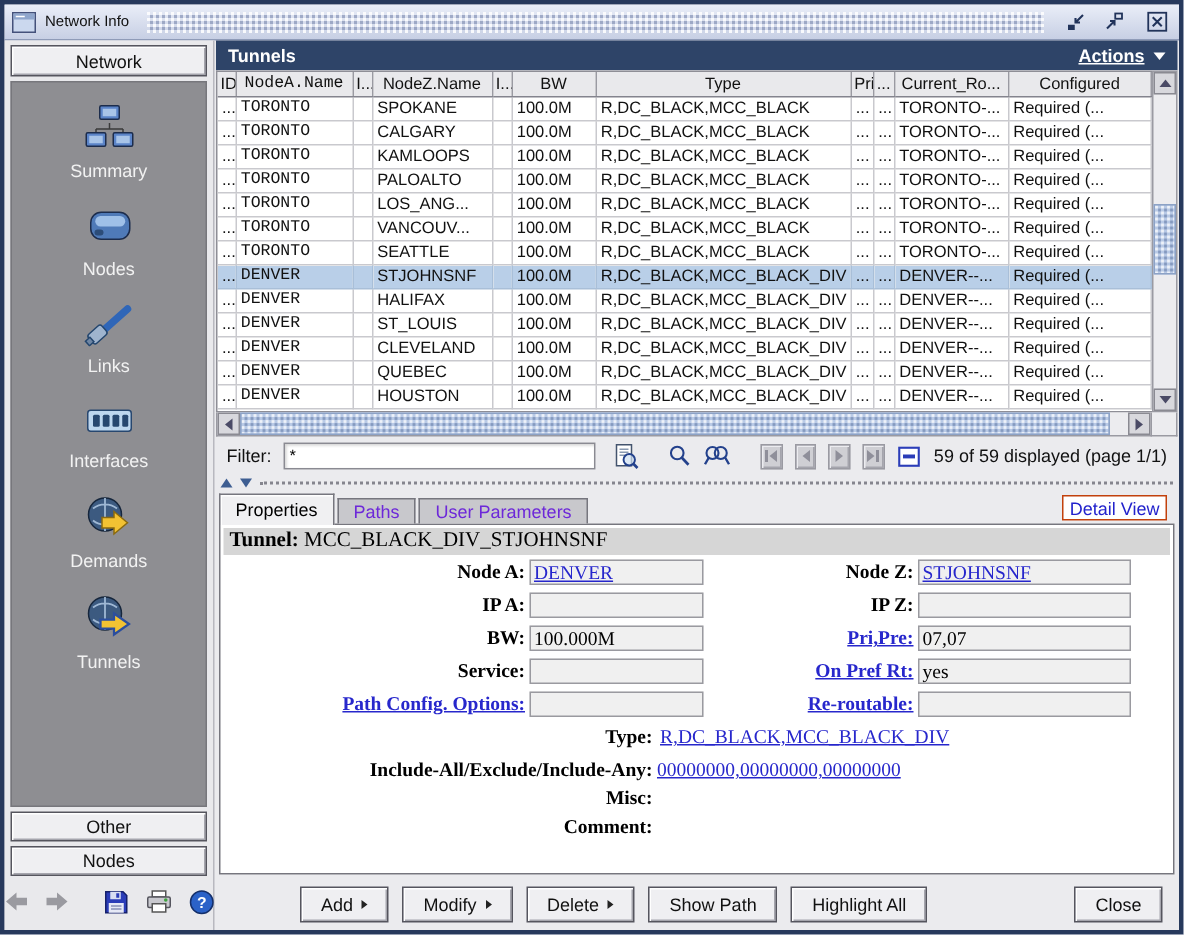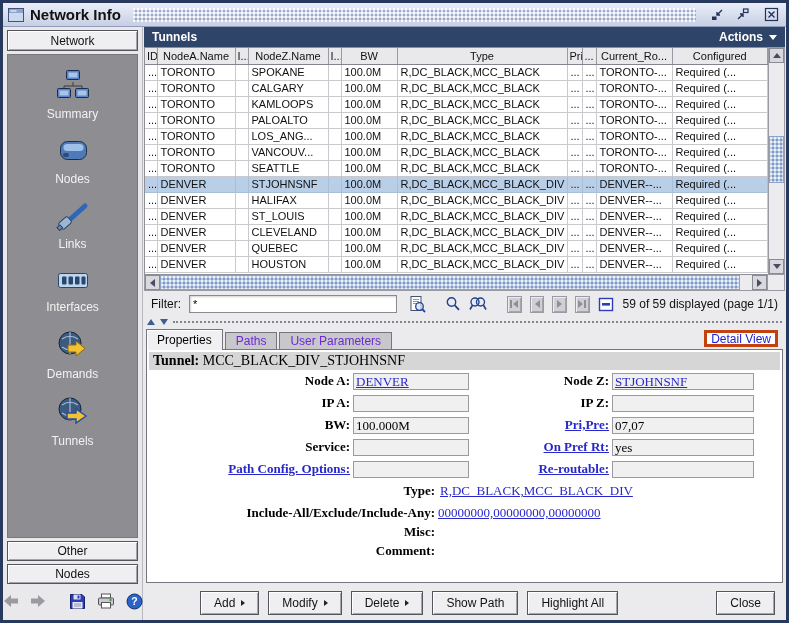--- a/index.html
+++ b/index.html
@@ -12,21 +12,21 @@
     font-family:"Liberation Sans","DejaVu Sans",sans-serif;
     position:relative;overflow:hidden;
   }
   
   .titlebar{
     height:24px;flex:0 0 24px;display:flex;align-items:center;
     padding:0 5px;gap:6px;
     background:linear-gradient(180deg,#EAEEF8,#C7CFE4);
     border-bottom:1px solid #8F9BB8;
   }
-  .tb-title{font-size:15px;color:#111;white-space:nowrap;font-weight:bold;}
+  .tb-title{font-size:10px;color:#111;white-space:nowrap;}
   .bumps{
     background-image:
       radial-gradient(circle at 1px 1px,rgba(255,255,255,.85) 1px,transparent 1.3px),
       radial-gradient(circle at 3px 3px,rgba(110,125,165,.55) 1px,transparent 1.3px);
     background-size:4px 4px;
   }
   .tb-fill{flex:1;height:14px;margin:0 6px;}
   .tb-btn{width:19px;height:18px;display:flex;align-items:center;justify-content:center;background:transparent;border:none;padding:0;cursor:pointer;}
   
   .body{flex:1;display:flex;min-height:0;}
@@ -39,35 +39,35 @@
   }
   .side-top-btn{height:21px;margin:1px 2px 3px;}
   .nav-panel{flex:1;margin:0 2px;background:#8E8E92;border:1px solid #77777C;display:flex;flex-direction:column;align-items:center;padding-top:14px;gap:15px;overflow:hidden;}
   .nav-item{display:flex;flex-direction:column;align-items:center;gap:3px;color:#F2F2F2;font-size:12px;width:100%;cursor:pointer;}
   .side-bottom-btn{height:20px;margin:3px 2px 0;}
   .side-toolbar{height:34px;flex:0 0 34px;display:flex;align-items:center;justify-content:center;gap:11px;}
   .tool-ic{width:18px;height:18px;display:flex;align-items:center;justify-content:center;cursor:pointer;}
   
   .content{flex:1;display:flex;flex-direction:column;min-width:0;padding:0 1px;}
   .panel-header{height:20px;flex:0 0 20px;background:#2E4468;color:#FFF;display:flex;align-items:center;padding:0 8px;font-weight:bold;font-size:12px;}
-  .actions{margin-left:auto;display:flex;align-items:center;gap:6px;cursor:pointer;}
+  .actions{margin-left:auto;display:flex;align-items:center;gap:6px;cursor:pointer;text-decoration:underline;}
   .caret-down{width:0;height:0;border-left:4px solid transparent;border-right:4px solid transparent;border-top:5px solid #FFF;}
   
   .table-zone{height:244px;flex:0 0 244px;display:flex;flex-direction:column;background:#EDEDEF;}
   .table-main{flex:1;display:flex;min-height:0;}
   .table-wrap{flex:1;overflow:hidden;background:#FFF;border:1px solid #8E8E96;border-right:none;}
   table.tunnels{width:100%;border-collapse:collapse;table-layout:fixed;font-size:11px;}
   table.tunnels th{
     height:16px;background:#E9E9EC;border-right:1px solid #9A9AA2;border-bottom:1px solid #84848E;
     font-weight:normal;padding:0 2px;overflow:hidden;white-space:nowrap;text-align:center;color:#111;
   }
   table.tunnels td{height:16px;border-right:1px solid #C9C9CE;border-bottom:1px solid #C9C9CE;padding:0 3px;white-space:nowrap;overflow:hidden;color:#111;}
   table.tunnels tr.selected td{background:#B9CFE8;border-color:#A9BFD8;}
   table.tunnels th:nth-child(1),table.tunnels td:nth-child(1){width:12px;}
-  table.tunnels th:nth-child(2),table.tunnels td:nth-child(2){width:78px;}
+  table.tunnels th:nth-child(2),table.tunnels td:nth-child(2){width:78px;font-family:Liberation Mono, monospace;}
   table.tunnels th:nth-child(3),table.tunnels td:nth-child(3){width:13px;}
   table.tunnels th:nth-child(4),table.tunnels td:nth-child(4){width:80px;}
   table.tunnels th:nth-child(5),table.tunnels td:nth-child(5){width:13px;}
   table.tunnels th:nth-child(6),table.tunnels td:nth-child(6){width:56px;}
   table.tunnels th:nth-child(7),table.tunnels td:nth-child(7){width:170px;}
   table.tunnels th:nth-child(8),table.tunnels td:nth-child(8){width:15px;}
   table.tunnels th:nth-child(9),table.tunnels td:nth-child(9){width:14px;}
   table.tunnels th:nth-child(10),table.tunnels td:nth-child(10){width:76px;}
   
   .vscroll{width:17px;flex:0 0 17px;display:flex;flex-direction:column;background:#ECECEF;border:1px solid #9A9AA2;}
@@ -103,21 +103,21 @@
   
   .splitter{height:9px;flex:0 0 9px;display:flex;align-items:center;padding:0 3px;gap:5px;cursor:row-resize;}
   .tri-up{width:0;height:0;border-left:4px solid transparent;border-right:4px solid transparent;border-bottom:6px solid #3E5E92;}
   .tri-down{width:0;height:0;border-left:4px solid transparent;border-right:4px solid transparent;border-top:6px solid #3E5E92;}
   .dots{flex:1;height:0;border-top:2px dotted #85858E;}
   
   .tabs-row{height:23px;flex:0 0 23px;display:flex;align-items:flex-end;padding:0 2px;position:relative;z-index:2;}
   .tab{font-size:12px;border:1px solid #76767E;border-bottom:none;margin-right:2px;padding:0 10px;display:flex;align-items:center;cursor:pointer;}
   .tab.active{background:#F0F0F2;height:21px;box-shadow:inset 1px 1px 0 #FFF;margin-bottom:-1px;color:#000;}
   .tab.inactive{background:#C8C8CC;height:17px;color:#6d28d9;}
-  .detail-view{margin-left:auto;margin-right:5px;margin-bottom:2px;color:#2222CC;border:3px solid #c2410c;padding:0 4px;font-size:12px;background:#FFF;cursor:pointer;height:17px;display:flex;align-items:center;}
+  .detail-view{margin-left:auto;margin-right:5px;margin-bottom:2px;color:#2222CC;border:1px solid #c2410c;padding:0 4px;font-size:12px;background:#FFF;cursor:pointer;height:17px;display:flex;align-items:center;}
   
   .props{flex:1;margin:0 2px 3px;background:#FFF;border:1px solid #76767E;overflow:hidden;
     font-family:"Liberation Serif","DejaVu Serif",serif;font-size:13px;display:flex;flex-direction:column;padding:2px;}
   .tunnel-band{background:#D6D6D6;padding:1px 4px;font-size:14px;color:#000;flex:0 0 auto;margin-bottom:3px;white-space:nowrap;}
   .tunnel-band b{font-weight:bold;}
   .frow{display:flex;align-items:flex-start;height:18px;margin-bottom:4px;}
   .lab{width:204px;text-align:right;font-weight:bold;padding-right:3px;white-space:nowrap;color:#000;}
   .lab2{width:143px;text-align:right;font-weight:bold;padding-right:3px;white-space:nowrap;color:#000;}
   .lab-s{width:289px;text-align:right;font-weight:bold;padding-right:3px;white-space:nowrap;color:#000;}
   .fbox{width:116px;height:17px;background:#F0F0F0;border:1px solid #9A9AA0;padding:0 2px;overflow:hidden;white-space:nowrap;font-size:13px;line-height:15px;}

